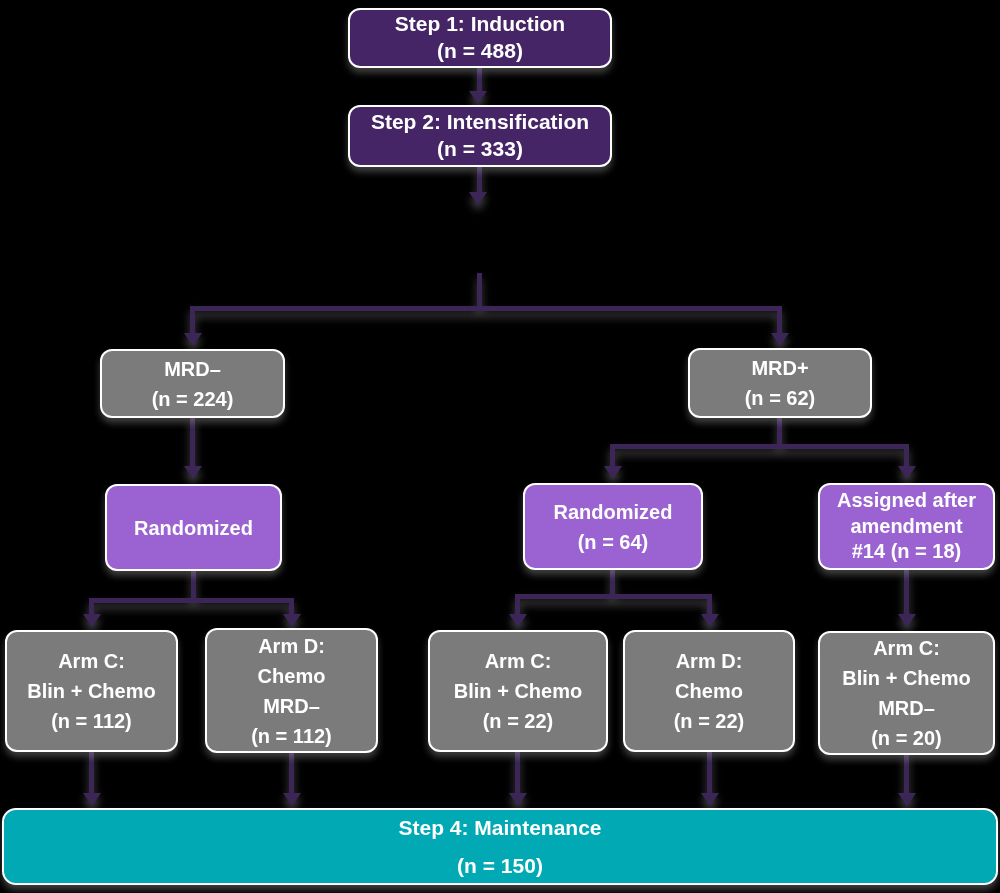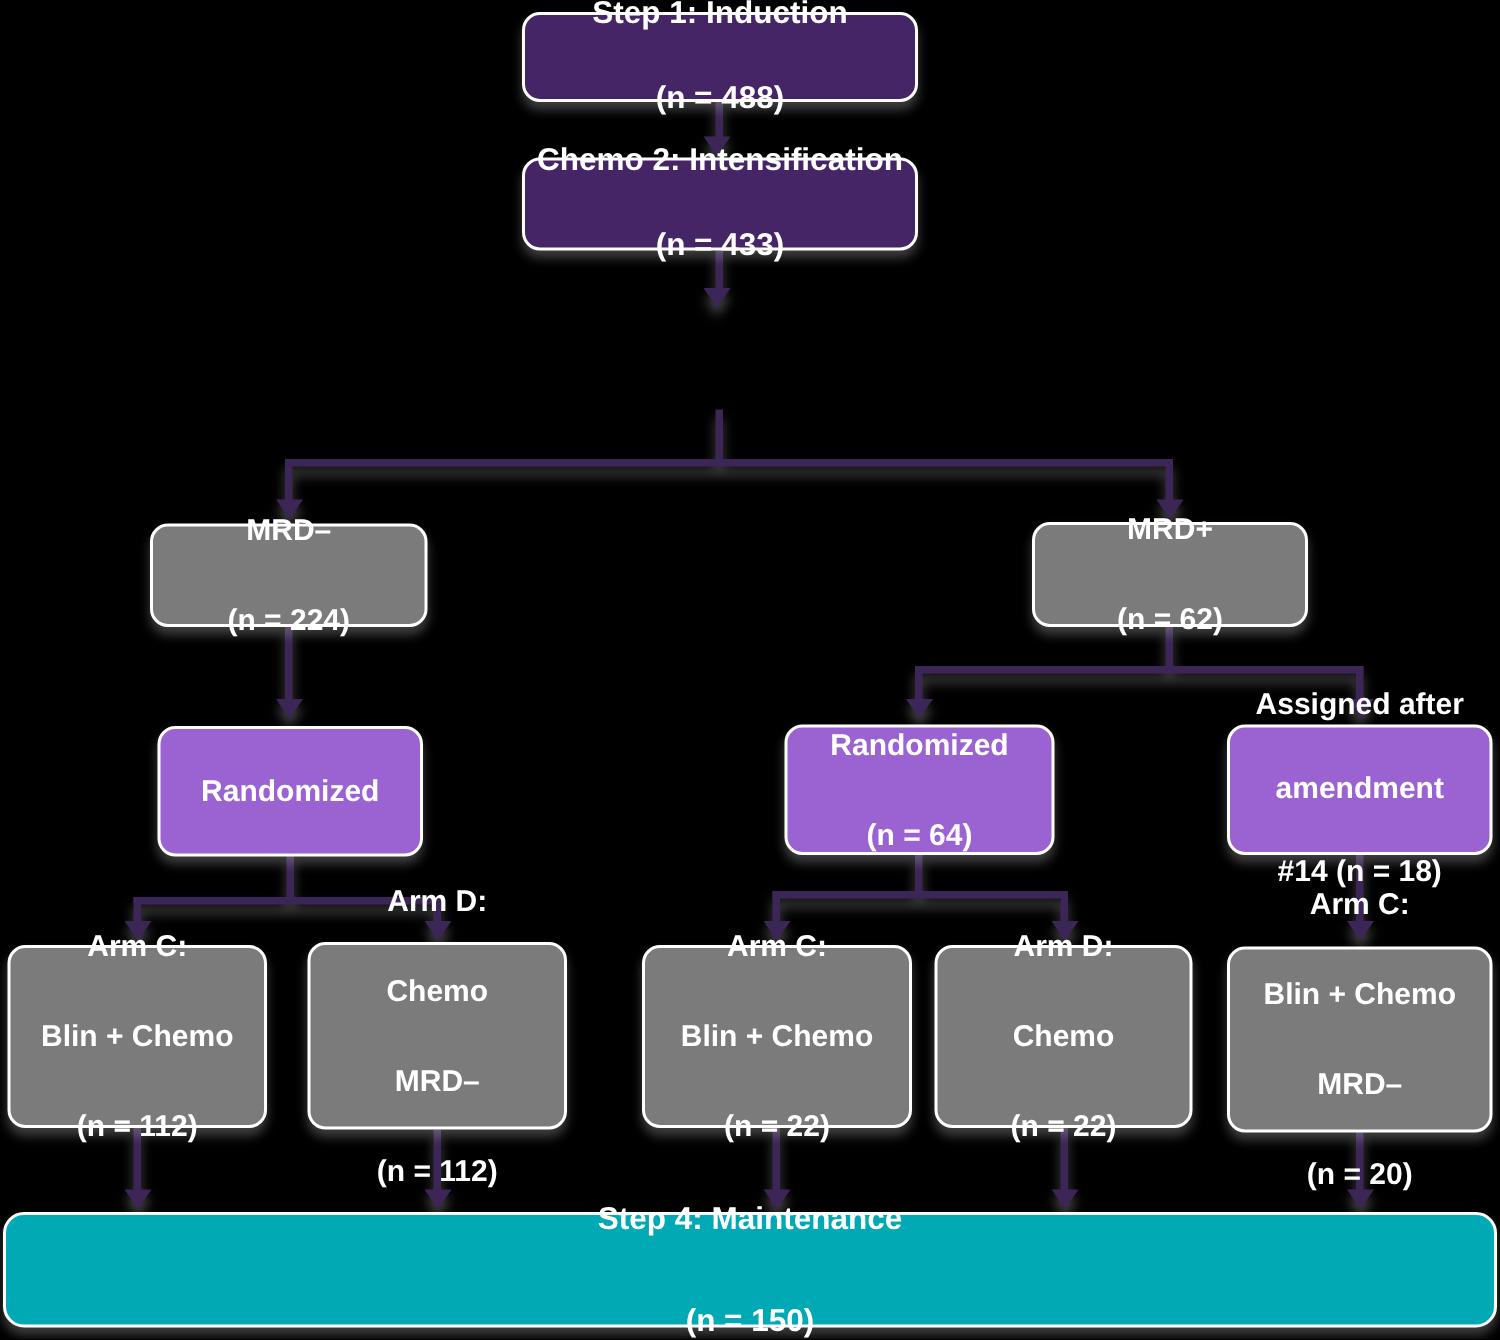--- a/index.html
+++ b/index.html
@@ -16,21 +16,20 @@
     display:flex;flex-direction:column;justify-content:center;align-items:center;
     text-align:center;
     color:var(--text,#fff);
     font-weight:700;
     font-size:20px;
     line-height:1.5;
     border:2.5px solid var(--border,#fff);
     border-radius:12px;
     box-sizing:border-box;
     box-shadow:0 5px 7px rgba(165,165,165,0.38);
-    gap:30px;
   }
   .fill-dark  {background:var(--dark-purple,#462566);}
   .fill-teal  {background:var(--teal,#00a9b4);}
   .fill-gray  {background:var(--gray,#7b7b7b);}
   .fill-purple{background:var(--purple,#9b63d1);}
   .lh-tight{font-size:21px;line-height:1.28;}
   .lh-mid{line-height:1.5;}
   .lh-compact{line-height:1.27;text-align:center;}
   .lh-wide{font-size:21px;line-height:1.8;border-radius:14px;}
 
@@ -118,22 +117,22 @@
     <div class="vline" style="left:904px;top:753px;height:41px;"></div>
     <div class="arrow" style="left:898px;top:793px;"></div>
   </div>
 
   <div class="box fill-dark lh-tight" id="b-step1">
     <div>Step 1: Induction</div>
     <div>(n = 488)</div>
   </div>
 
   <div class="box fill-dark lh-tight" id="b-step2">
-    <div>Chemo 2: Intensification</div>
-    <div>(n = 433)</div>
+    <div>Step 2: Intensification</div>
+    <div>(n = 333)</div>
   </div>
 
 
   <div class="box fill-gray lh-mid" id="b-mrd-neg">
     <div>MRD–</div>
     <div>(n = 224)</div>
   </div>
 
   <div class="box fill-gray lh-mid" id="b-mrd-pos">
     <div>MRD+</div>

